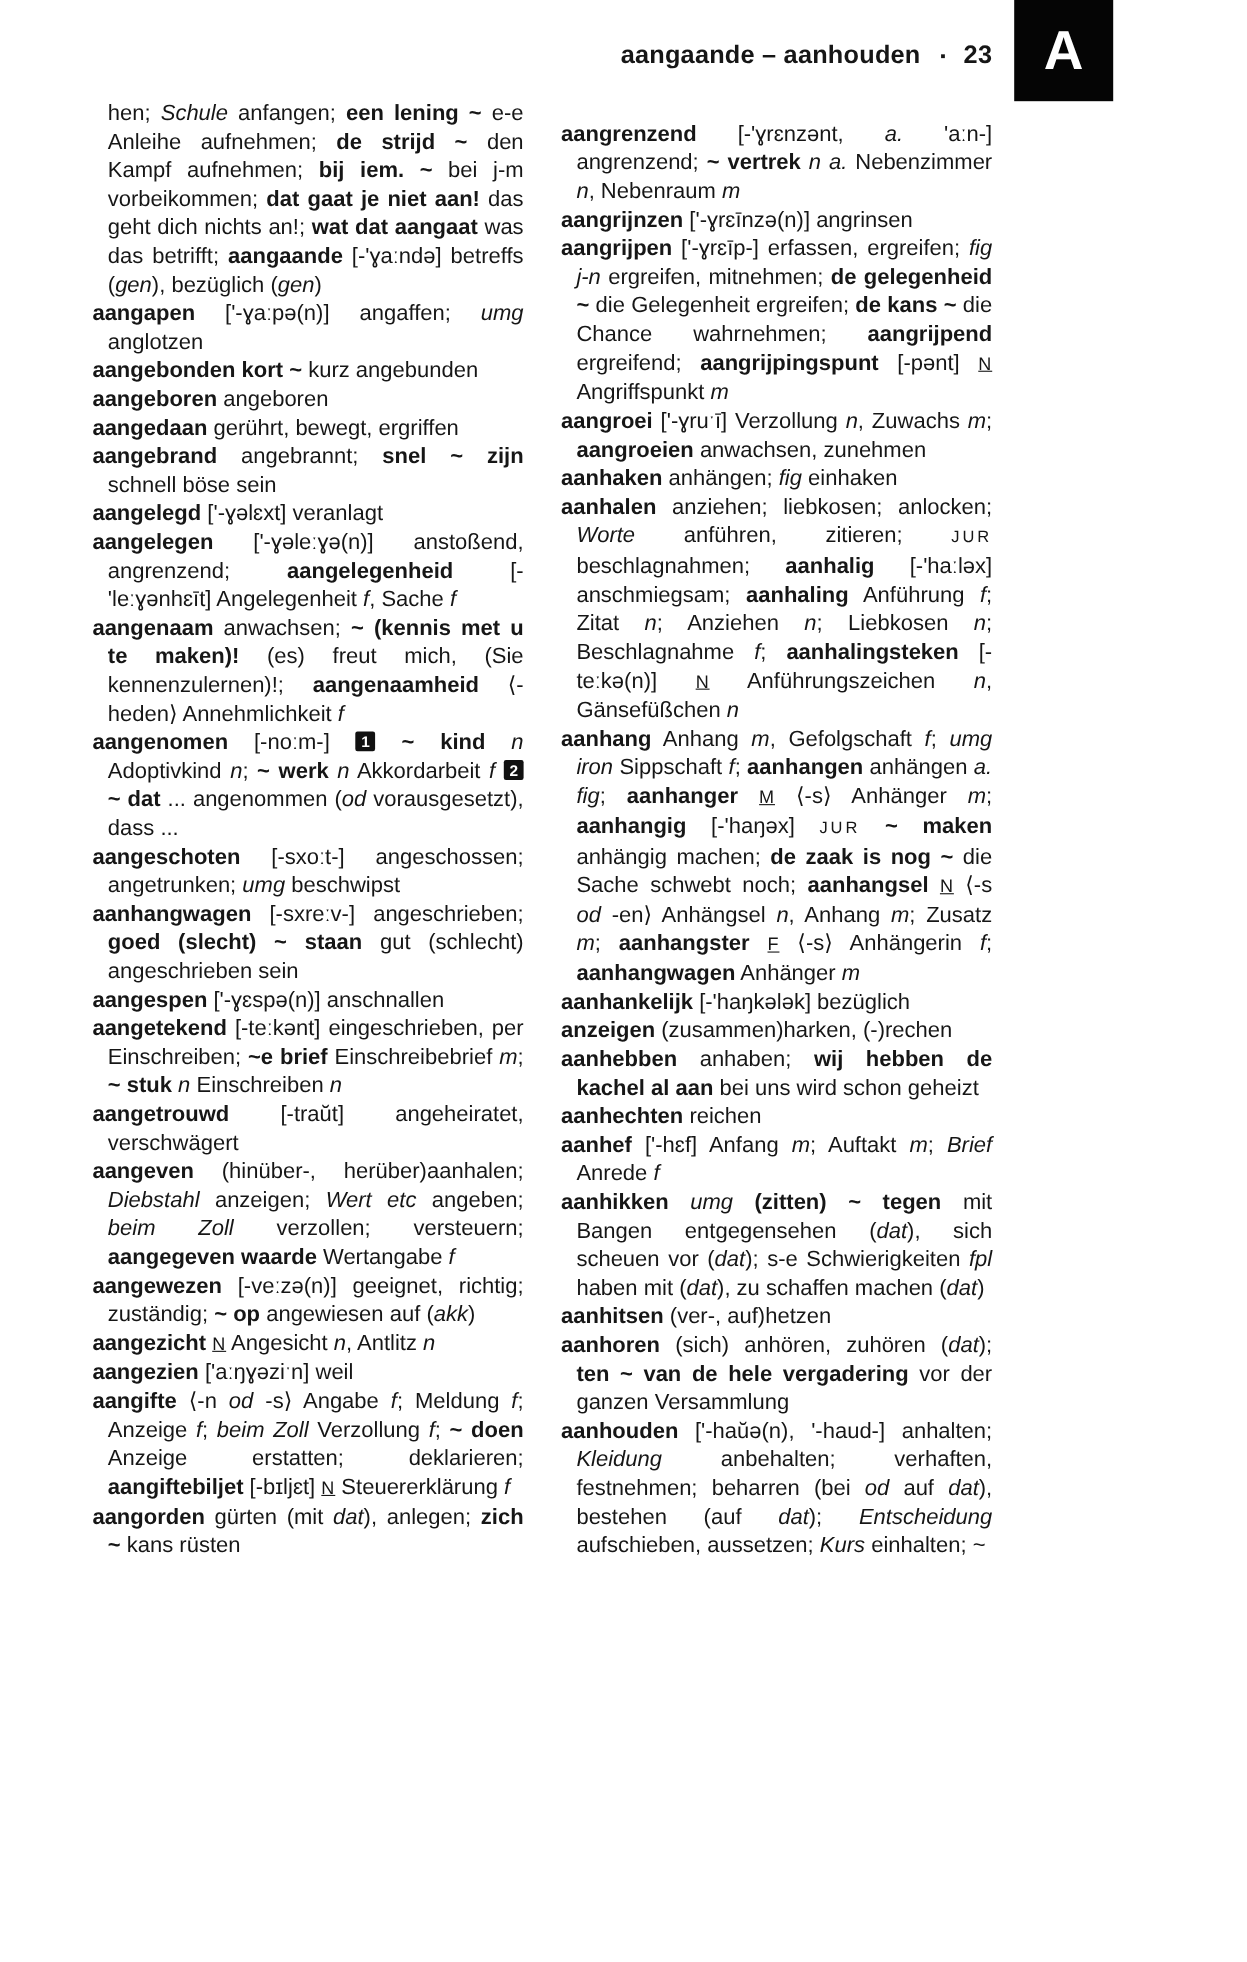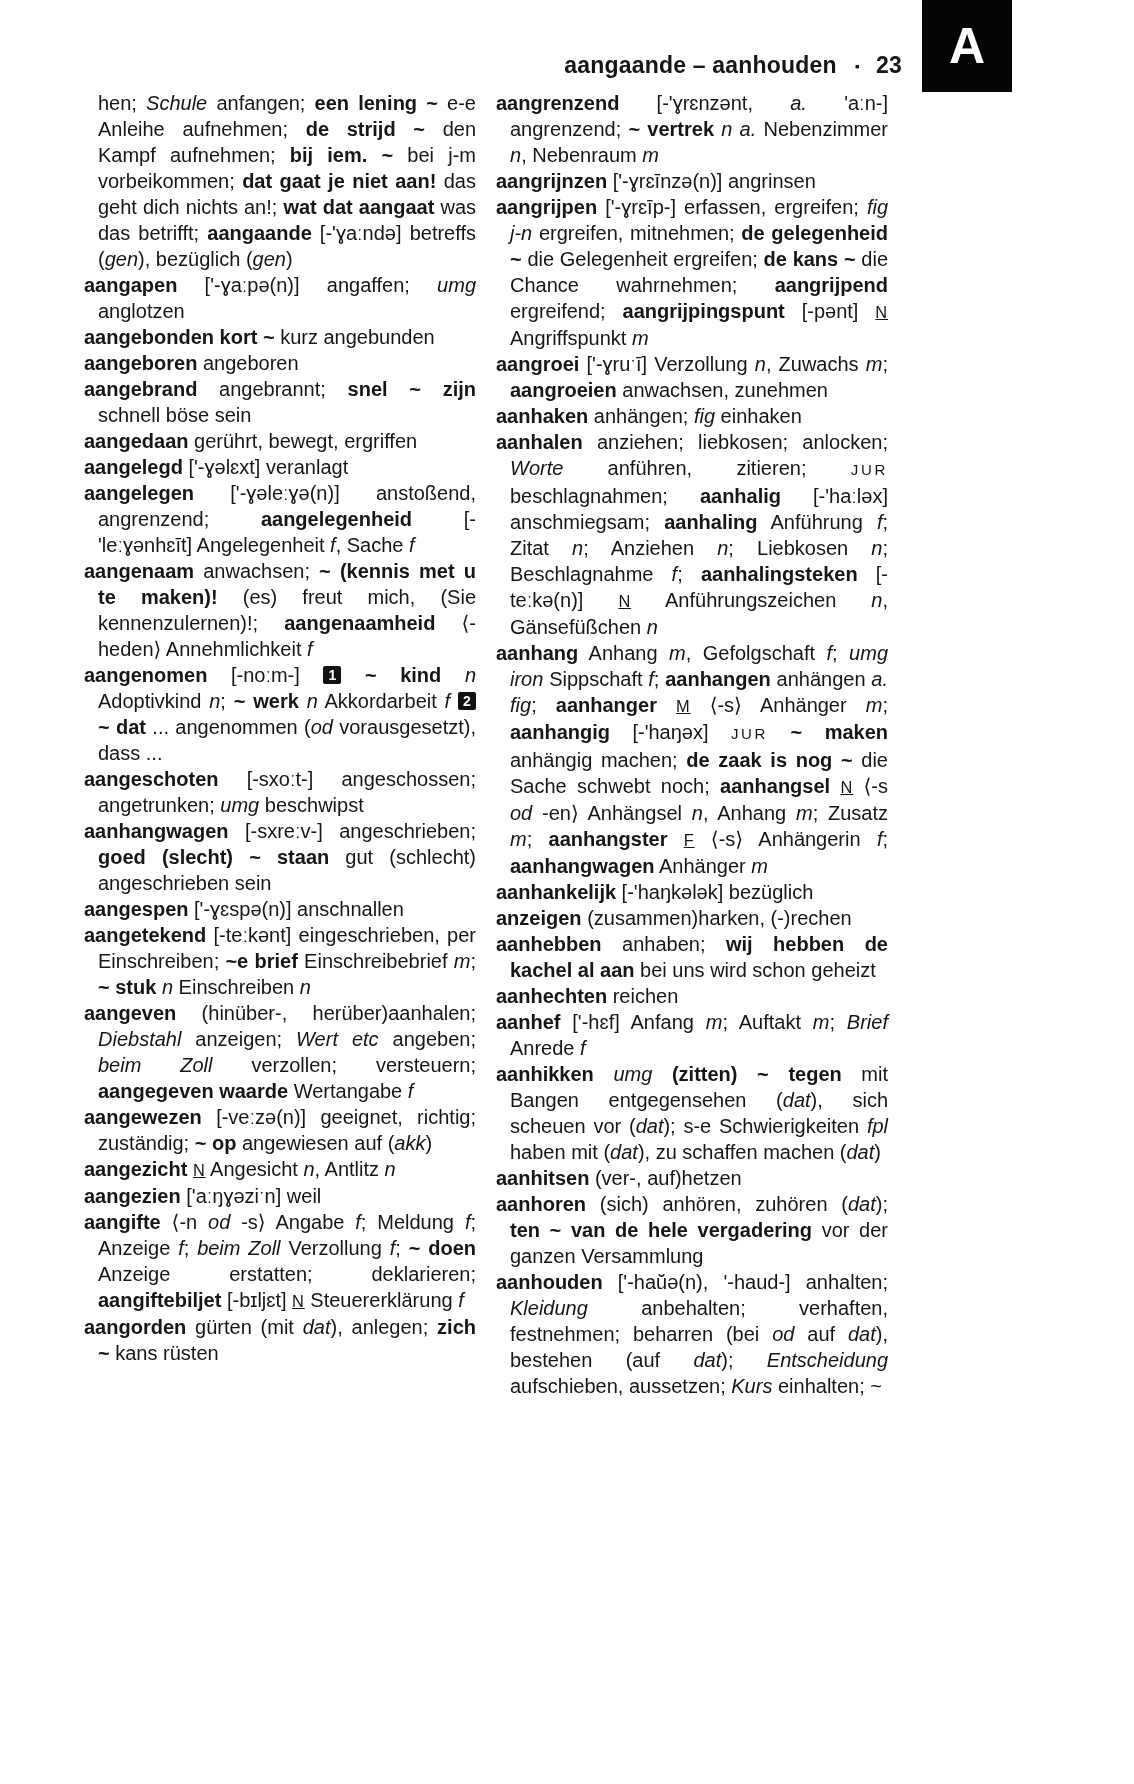--- a/index.html
+++ b/index.html
@@ -6,21 +6,21 @@
   body {
     width: 1134px; height: 1784px;
     background: #ffffff;
     color: #161616;
     font-family: "Liberation Sans", sans-serif;
     position: relative;
     overflow: hidden;
   }
   .header-row {
     position: absolute;
-    top: 52px; left: 84px; width: 818px;
+    top: 36px; left: 84px; width: 818px;
     text-align: right;
     font-weight: 700;
     font-size: 23px;
     letter-spacing: 0.2px;
     white-space: nowrap;
   }
   .header-bullet {
     display: inline-block;
     font-size: 14px;
     vertical-align: 2px;
@@ -32,21 +32,22 @@
     width: 90px; height: 92px;
     background: #050505;
     color: #ffffff;
     display: flex; align-items: center; justify-content: center;
     font-size: 50px; font-weight: 700;
   }
   .columns {
     position: absolute;
     top: 90px; left: 84px;
     display: flex;
-    gap: 20px;
+    gap: 34px;
+    align-items: flex-end;
   }
   .col {
     width: 392px;
     font-size: 20px;
     line-height: 26px;
     text-align: justify;
   }
   .entry {
     margin: 0;
     padding-left: 14px;
@@ -88,30 +89,31 @@
 <div class="alpha-tab">
   <span>A</span>
 </div>
 
 <div class="columns">
   <div class="col">
       <p class="entry cont"><span>hen; </span><span class="seg-i">Schule</span><span> anfangen; </span><span class="seg-b">een lening ~</span><span> e-e Anleihe aufnehmen; </span><span class="seg-b">de strijd ~</span><span> den Kampf aufnehmen; </span><span class="seg-b">bij iem. ~</span><span> bei j-m vorbeikommen; </span><span class="seg-b">dat gaat je niet aan!</span><span> das geht dich nichts an!; </span><span class="seg-b">wat dat aangaat</span><span> was das betrifft; </span><span class="seg-b">aangaande</span><span> [-'ɣaːndə] betreffs (</span><span class="seg-i">gen</span><span>), bezüglich (</span><span class="seg-i">gen</span><span>)</span></p>
       <p class="entry"><span class="seg-b">aangapen</span><span> ['-ɣaːpə(n)] angaffen; </span><span class="seg-i">umg</span><span> anglotzen</span></p>
       <p class="entry"><span class="seg-b">aangebonden kort ~</span><span> kurz angebunden</span></p>
       <p class="entry"><span class="seg-b">aangeboren</span><span> angeboren</span></p>
+      <p class="entry"><span class="seg-b">aangedaan</span><span> gerührt, bewegt, ergriffen</span></p>
       <p class="entry"><span class="seg-b">aangebrand</span><span> angebrannt; </span><span class="seg-b">snel ~ zijn</span><span> schnell böse sein</span></p>
-      <p class="entry"><span class="seg-b">aangedaan</span><span> gerührt, bewegt, ergriffen</span></p>
       <p class="entry"><span class="seg-b">aangelegd</span><span> ['-ɣəlɛxt] veranlagt</span></p>
       <p class="entry"><span class="seg-b">aangelegen</span><span> ['-ɣəleːɣə(n)] anstoßend, angrenzend; </span><span class="seg-b">aangelegenheid</span><span> [-'leːɣənhɛīt] Angelegenheit </span><span class="seg-i">f</span><span>, Sache </span><span class="seg-i">f</span></p>
       <p class="entry"><span class="seg-b">aangenaam</span><span> anwachsen; </span><span class="seg-b">~ (kennis met u te maken)!</span><span> (es) freut mich, (Sie kennenzulernen)!; </span><span class="seg-b">aangenaamheid</span><span> ⟨-heden⟩ Annehmlichkeit </span><span class="seg-i">f</span></p>
       <p class="entry"><span class="seg-b">aangenomen</span><span> [-noːm-] </span><span class="seg-x">1</span><span> </span><span class="seg-b">~ kind</span><span> </span><span class="seg-i">n</span><span> Adoptivkind </span><span class="seg-i">n</span><span>; </span><span class="seg-b">~ werk</span><span> </span><span class="seg-i">n</span><span> Akkordarbeit </span><span class="seg-i">f</span><span> </span><span class="seg-x">2</span><span> </span><span class="seg-b">~ dat</span><span> ... angenommen (</span><span class="seg-i">od</span><span> vorausgesetzt), dass ...</span></p>
       <p class="entry"><span class="seg-b">aangeschoten</span><span> [-sxoːt-] angeschossen; angetrunken; </span><span class="seg-i">umg</span><span> beschwipst</span></p>
       <p class="entry"><span class="seg-b">aanhangwagen</span><span> [-sxreːv-] angeschrieben; </span><span class="seg-b">goed (slecht) ~ staan</span><span> gut (schlecht) angeschrieben sein</span></p>
       <p class="entry"><span class="seg-b">aangespen</span><span> ['-ɣɛspə(n)] anschnallen</span></p>
       <p class="entry"><span class="seg-b">aangetekend</span><span> [-teːkənt] eingeschrieben, per Einschreiben; </span><span class="seg-b">~e brief</span><span> Einschreibebrief </span><span class="seg-i">m</span><span>; </span><span class="seg-b">~ stuk</span><span> </span><span class="seg-i">n</span><span> Einschreiben </span><span class="seg-i">n</span></p>
+      <p class="entry"><span class="seg-b">aangetrouwd</span><span> [-traŭt] angeheiratet, verschwägert</span></p>
       <p class="entry"><span class="seg-b">aangeven</span><span> (hinüber-, herüber)aanhalen; </span><span class="seg-i">Diebstahl</span><span> anzeigen; </span><span class="seg-i">Wert etc</span><span> angeben; </span><span class="seg-i">beim Zoll</span><span> verzollen; versteuern; </span><span class="seg-b">aangegeven waarde</span><span> Wertangabe </span><span class="seg-i">f</span></p>
       <p class="entry"><span class="seg-b">aangewezen</span><span> [-veːzə(n)] geeignet, richtig; zuständig; </span><span class="seg-b">~ op</span><span> angewiesen auf (</span><span class="seg-i">akk</span><span>)</span></p>
       <p class="entry"><span class="seg-b">aangezicht</span><span> </span><span class="seg-g">N</span><span> Angesicht </span><span class="seg-i">n</span><span>, Antlitz </span><span class="seg-i">n</span></p>
       <p class="entry"><span class="seg-b">aangezien</span><span> ['aːŋɣəziˑn] weil</span></p>
       <p class="entry"><span class="seg-b">aangifte</span><span> ⟨-n </span><span class="seg-i">od</span><span> -s⟩ Angabe </span><span class="seg-i">f</span><span>; Meldung </span><span class="seg-i">f</span><span>; Anzeige </span><span class="seg-i">f</span><span>; </span><span class="seg-i">beim Zoll</span><span> Verzollung </span><span class="seg-i">f</span><span>; </span><span class="seg-b">~ doen</span><span> Anzeige erstatten; deklarieren; </span><span class="seg-b">aangiftebiljet</span><span> [-bɪljɛt] </span><span class="seg-g">N</span><span> Steuererklärung </span><span class="seg-i">f</span></p>
       <p class="entry"><span class="seg-b">aangorden</span><span> gürten (mit </span><span class="seg-i">dat</span><span>), anlegen; </span><span class="seg-b">zich ~</span><span> kans rüsten</span></p>
     </div>
   <div class="col">
       <p class="entry"><span class="seg-b">aangrenzend</span><span> [-'ɣrɛnzənt, </span><span class="seg-i">a.</span><span> 'aːn-] angrenzend; </span><span class="seg-b">~ vertrek</span><span> </span><span class="seg-i">n a.</span><span> Nebenzimmer </span><span class="seg-i">n</span><span>, Nebenraum </span><span class="seg-i">m</span></p>
       <p class="entry"><span class="seg-b">aangrijnzen</span><span> ['-ɣrɛīnzə(n)] angrinsen</span></p>

